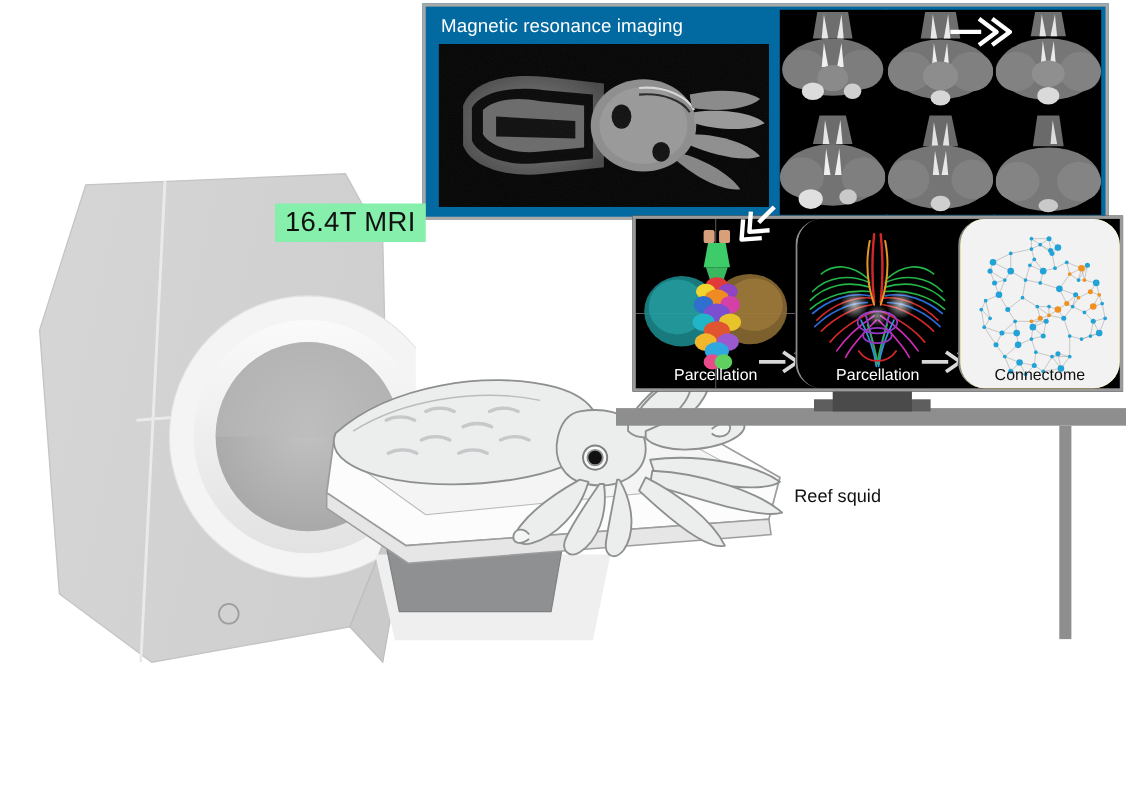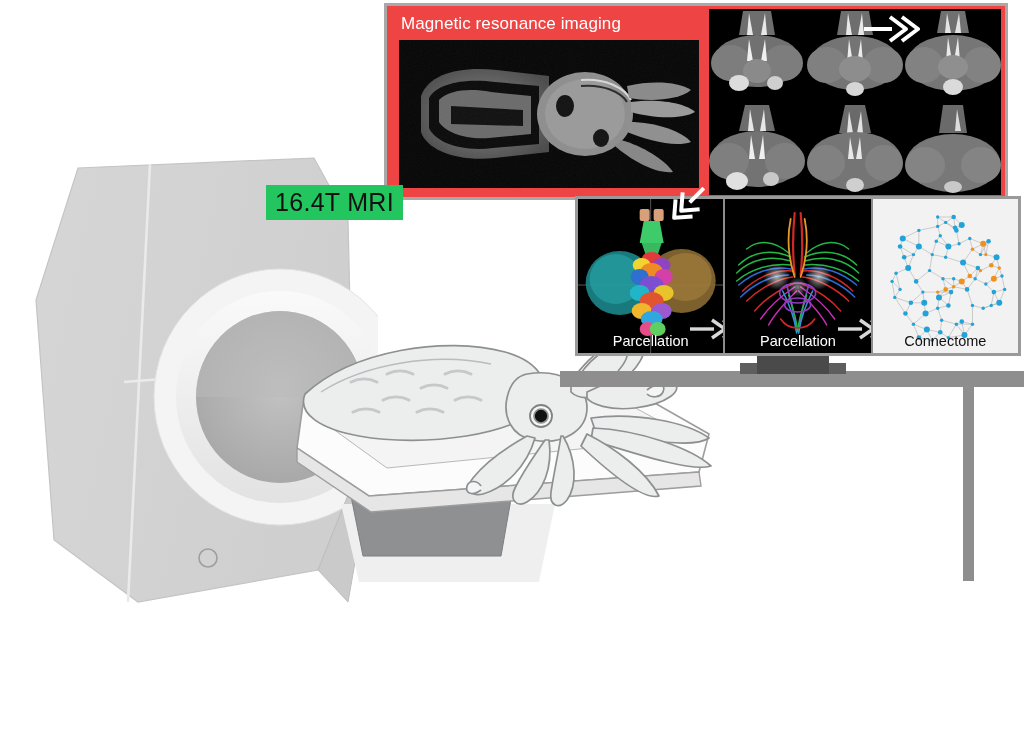--- a/index.html
+++ b/index.html
@@ -14,45 +14,45 @@
   #bed{left:295px;top:330px;width:420px;height:200px;}
 
   
   #table-top{left:560px;top:371px;width:464px;height:16px;background:#8e8e8e;}
   #table-leg{left:963px;top:387px;width:11px;height:194px;background:#8e8e8e;}
   #monitor-neck{left:757px;top:345px;width:72px;height:29px;background:#4a4a4a;}
   #monitor-base{left:740px;top:363px;width:106px;height:11px;background:#5e5e5e;}
 
   
   #mri-panel{left:384px;top:3px;width:624px;height:197px;
-             background:#ef4444;border:3px solid #a8a8a8;box-sizing:border-box;}
+             background:#0369a1;border:3px solid #a8a8a8;box-sizing:border-box;}
   #mri-title{left:14px;top:8px;font-size:17px;color:#fff;letter-spacing:.1px;}
   #axial-slice{left:12px;top:34px;width:300px;height:148px;overflow:hidden;background:#050505;}
   #slice-grid{left:322px;top:3px;width:292px;height:186px;
               display:grid;grid-template-columns:repeat(3,1fr);grid-template-rows:repeat(2,1fr);
               gap:2px;background:#000;}
   .coronal{position:relative;overflow:hidden;background:#000;}
 
   
   #analysis-panel{left:575px;top:196px;width:446px;height:160px;
                   border:3px solid #9a9a9a;box-sizing:border-box;display:flex;background:#000;}
-  .apanel{position:relative;flex:1 1 0;overflow:hidden;}
+  .apanel{position:relative;flex:1 1 0;overflow:hidden;border-radius:24px;}
   .apanel + .apanel{border-left:2px solid #8c8c8c;}
   #panel-connectome{background:#fde047;}
   .apanel-label{position:absolute;left:0;right:0;bottom:4px;text-align:center;
                 font-size:14.5px;color:#fff;z-index:6;}
   #label-connectome{color:#111;}
 
   
   .chev{position:absolute;z-index:8;}
   .chev svg{display:block;}
 
   
-  #mri-tesla-label{left:250px;top:185px;background:#22c55e;padding:3px 9px;
-                   font-size:25px;letter-spacing:.3px;margin-left:16px;}
+  #mri-tesla-label{left:250px;top:185px;background:#86efac;padding:3px 9px;
+                   font-size:25px;letter-spacing:.3px;}
   #squid-caption{left:722px;top:440px;font-size:16.5px;line-height:23px;}
   #squid-caption i{font-style:italic;}
 </style>
 </head>
 <body>
 
 <div class="stage">
 
   <svg class="abs" id="scanner" viewBox="0 0 360 480">
     <defs>
@@ -660,15 +660,16 @@
             <circle cx="121.2" cy="79.7" r="3.0" fill="#f0911e"></circle>
           </g>
       </svg>
       <div class="apanel-label" id="label-connectome">Connectome</div>
     </div>
   </div>
 
   <div class="abs" id="mri-tesla-label">16.4T MRI</div>
 
   <div class="abs" id="squid-caption">
+    <div>Reef squid</div>
   </div>
 
 </div>
 
 </body></html>

